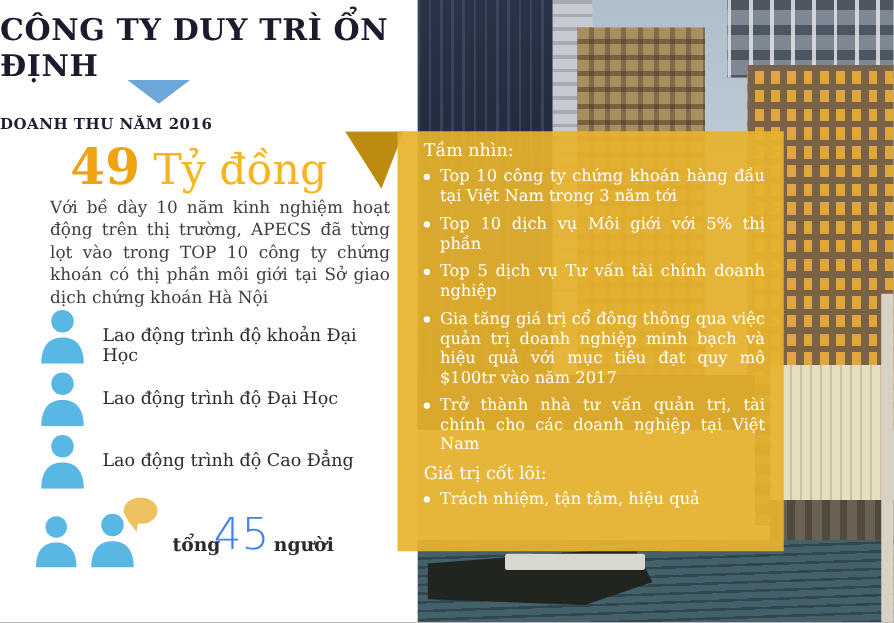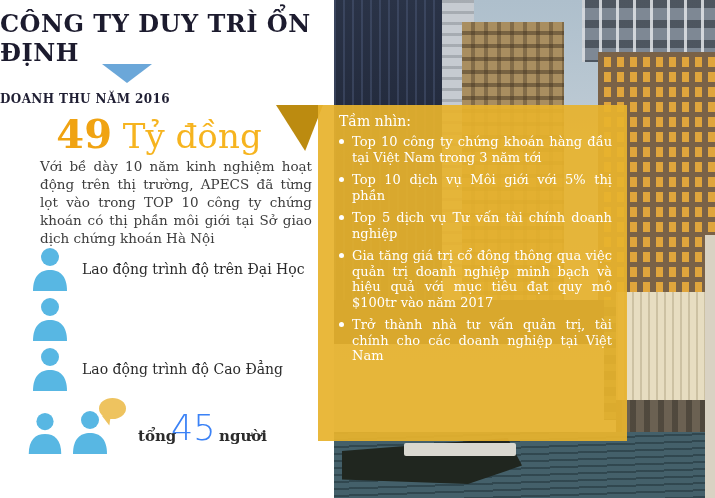--- a/index.html
+++ b/index.html
@@ -166,29 +166,30 @@
   <div class="rev-amount"><span class="big">49</span><span class="unit"> Tỷ đồng</span></div>
   <div class="rev-desc">Với bề dày 10 năm kinh nghiệm hoạt động trên thị trường, APECS đã từng lọt vào trong TOP 10 công ty chứng khoán có thị phần môi giới tại Sở giao dịch chứng khoán Hà Nội</div>
 
   <div class="wf-row" style="top:247px">
     <span class="p-icon">
       <svg viewBox="0 0 40 44">
           <circle cx="20" cy="10" r="9" fill="#58b7e3"></circle>
           <path d="M3,44 C3,29 10,23 20,23 C30,23 37,29 37,44 Z" fill="#58b7e3"></path>
         </svg>
     </span>
-    <span class="lbl">Lao động trình độ trên Đại Học</span>
+    <span class="lbl">Lao động trình độ khoản Đại Học</span>
   </div>
   <div class="wf-row" style="top:297px">
     <span class="p-icon">
       <svg viewBox="0 0 40 44">
           <circle cx="20" cy="10" r="9" fill="#58b7e3"></circle>
           <path d="M3,44 C3,29 10,23 20,23 C30,23 37,29 37,44 Z" fill="#58b7e3"></path>
         </svg>
     </span>
+    <span class="lbl">Lao động trình độ Đại Học</span>
   </div>
   <div class="wf-row" style="top:347px">
     <span class="p-icon">
       <svg viewBox="0 0 40 44">
           <circle cx="20" cy="10" r="9" fill="#58b7e3"></circle>
           <path d="M3,44 C3,29 10,23 20,23 C30,23 37,29 37,44 Z" fill="#58b7e3"></path>
         </svg>
     </span>
     <span class="lbl">Lao động trình độ Cao Đẳng</span>
   </div>
@@ -224,16 +225,22 @@
       </ul>
     </div>
 
     <div>
       <ul>
         <li>Gia tăng giá trị cổ đông thông qua việc quản trị doanh nghiệp minh bạch và hiệu quả với mục tiêu đạt quy mô $100tr vào năm 2017</li>
         <li>Trở thành nhà tư vấn quản trị, tài chính cho các doanh nghiệp tại Việt Nam</li>
       </ul>
     </div>
 
+    <div>
+      <h3>Giá trị cốt lõi:</h3>
+      <ul>
+        <li>Trách nhiệm, tận tâm, hiệu quả</li>
+      </ul>
+    </div>
 
   </div>
 
 </div>
 
 </body></html>

